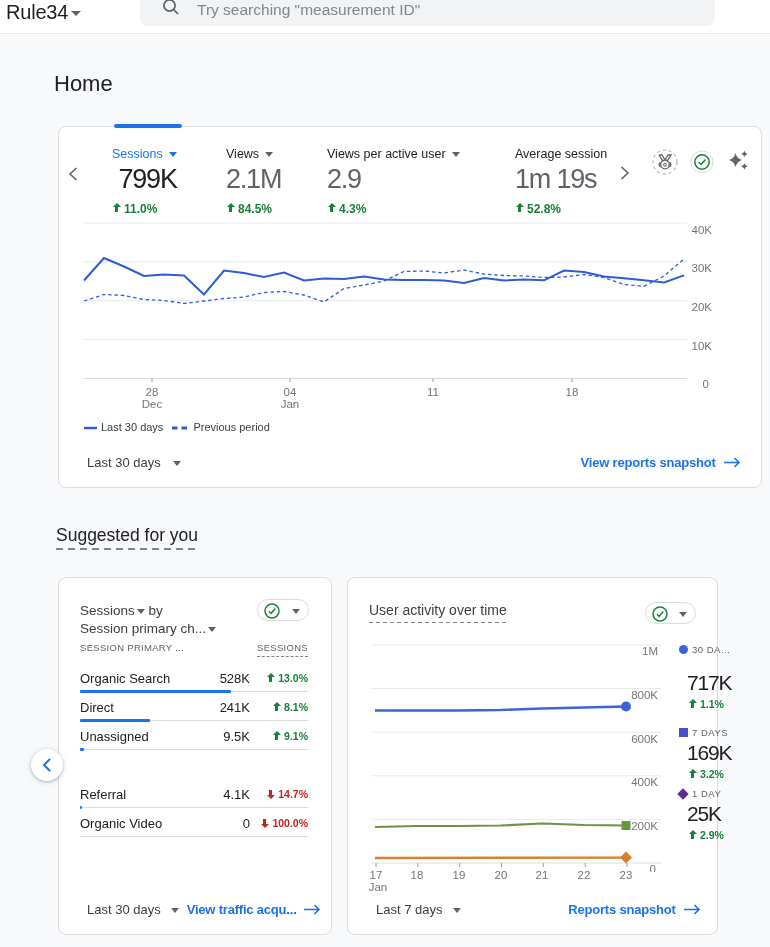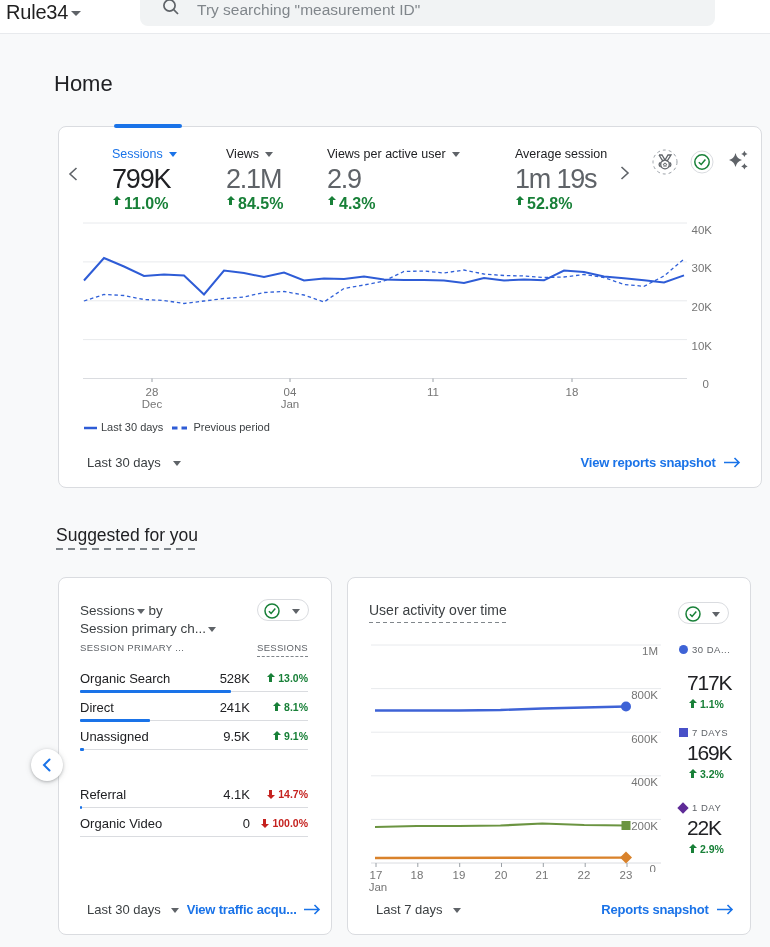--- a/index.html
+++ b/index.html
@@ -11,22 +11,22 @@
 .logo-caret { position:absolute; left:71px; top:11px; width:0; height:0; border-left:5px solid transparent; border-right:5px solid transparent; border-top:5px solid #5f6368; }
 .search { position:absolute; left:140px; top:-12px; width:575px; height:38px; background:#f1f3f4; border-radius:8px; }
 .search-ph { position:absolute; left:57px; top:13px; font-size:15.5px; color:#80868b; }
 .card { position:absolute; background:#fff; border:1px solid #dadce0; border-radius:8px; }
 h1.home { position:absolute; left:54px; top:71px; font-size:22px; font-weight:400; color:#202124; }
 .tabind { position:absolute; left:55px; top:-3px; width:68px; height:4px; border-radius:3px; background:#1a73e8; }
 .metric { position:absolute; top:20px; }
 .mlabel { font-size:12.5px; color:#202124; white-space:nowrap; }
 .mlabel.blue { color:#1a73e8; }
 .mval { font-size:27px; color:#5f6368; margin-top:3px; letter-spacing:-1.2px; }
-.mval.dark { color:#202124; }
-.mchg { font-size:16px; color:#188038; font-weight:bold; }
+.mval.dark { color:#202124;text-align:right; }
+.mchg { font-size:12px; color:#188038; margin-top:7px; font-weight:bold; }
 .up, .down { position:relative; padding-left:12px; }
 .up:before { content:""; position:absolute; left:0.5px; top:1px; border-left:4px solid transparent; border-right:4px solid transparent; border-bottom:4.5px solid; }
 .up:after { content:""; position:absolute; left:3px; top:4.5px; width:3px; height:5.5px; background:currentColor; }
 .down:before { content:""; position:absolute; left:0.5px; bottom:1px; border-left:4px solid transparent; border-right:4px solid transparent; border-top:4.5px solid; }
 .down:after { content:""; position:absolute; left:3px; bottom:4.5px; width:3px; height:5.5px; background:currentColor; }
 .red { color:#c5221f; }
 .green { color:#188038; }
 .caret { display:inline-block; width:0; height:0; border-left:4.5px solid transparent; border-right:4.5px solid transparent; border-top:5px solid #5f6368; vertical-align:middle; margin-left:6px; }
 .caret.blue { border-top-color:#1a73e8; }
 .legend { position:absolute; left:25px; top:294px; font-size:11px; color:#3c4043; }
@@ -212,21 +212,21 @@
     </div>
   </div>
 </div>
 
 <div class="fab">
   <svg width="16" height="16" viewBox="0 0 16 16">
       <path d="M10.5 2.5 L5 8 L10.5 13.5" fill="none" stroke="#1a73e8" stroke-width="2" stroke-linecap="round"></path>
     </svg>
 </div>
 
-<div class="card" style="left:347px;top:577px;width:404px;height:358px;">
+<div class="card" style="left:347px;top:577px;width:371px;height:358px;">
   <div style="position:absolute;left:21px;top:24px;font-size:14px;color:#3c4043;padding-bottom:5px;background:repeating-linear-gradient(90deg,#80868b 0 4px,transparent 4px 7px) left bottom/100% 1px no-repeat;">User activity over time</div>
   <div class="pill" style="right:21px;top:24px;width:51px;">
     <svg class="abs" style="left:6px;top:3px" width="16" height="16" viewBox="0 0 16 16">
       <circle cx="8" cy="8" r="7" fill="none" stroke="#188038" stroke-width="1.5"></circle>
       <path d="M4.9 8.2 L7.1 10.4 L11.3 5.6" fill="none" stroke="#188038" stroke-width="1.5"></path>
     </svg>
     <span class="caret" style="position:absolute;right:8px;top:9px;margin:0"></span>
   </div>
 
   <svg class="abs" style="left:0;top:59px" width="413" height="235" viewBox="0 0 413 235">
@@ -275,22 +275,22 @@
     </g>
   </svg>
 
   <div class="abs" style="left:331px;top:66px;width:80px;">
     <div style="font-size:9.5px;color:#5f6368;letter-spacing:0.5px;"><span style="display:inline-block;width:9px;height:9px;border-radius:50%;background:#3e63d6;vertical-align:-1px;margin-right:4px"></span>30 DA...</div>
     <div style="font-size:21px;letter-spacing:-1.2px;color:#202124;margin-left:8px;margin-top:16px;">717K</div>
     <div class="mchg up" style="margin-top:3px;margin-left:9px;font-size:10.5px;">1.1%</div>
     <div style="font-size:9.5px;color:#5f6368;letter-spacing:0.5px;margin-top:17px;"><span style="display:inline-block;width:9px;height:9px;background:#4850c8;vertical-align:-1px;margin-right:4px"></span>7 DAYS</div>
     <div style="font-size:21px;letter-spacing:-1.2px;color:#202124;margin-left:8px;margin-top:3px;">169K</div>
     <div class="mchg up" style="margin-top:3px;margin-left:9px;font-size:10.5px;">3.2%</div>
-    <div style="font-size:9.5px;color:#5f6368;letter-spacing:0.5px;margin-top:22px;"><span style="display:inline-block;width:8px;height:8px;background:#5e2b97;vertical-align:-1px;margin-right:5px;transform:rotate(45deg)"></span>1 DAY</div>
-    <div style="font-size:21px;letter-spacing:-1.2px;color:#202124;margin-left:8px;margin-top:3px;">22K</div>
+    <div style="font-size:9.5px;color:#5f6368;letter-spacing:0.5px;margin-top:8px;"><span style="display:inline-block;width:8px;height:8px;background:#5e2b97;vertical-align:-1px;margin-right:5px;transform:rotate(45deg)"></span>1 DAY</div>
+    <div style="font-size:21px;letter-spacing:-1.2px;color:#202124;margin-left:8px;margin-top:3px;">25K</div>
     <div class="mchg up" style="margin-top:3px;margin-left:9px;font-size:10.5px;">2.9%</div>
   </div>
   <div class="footrow">
     <div class="seldate">Last 7 days <span class="caret" style="margin-left:7px"></span></div>
     <div class="linkblue" style="right:16px;top:2px;">Reports snapshot
       <svg width="17" height="11" viewBox="0 0 17 11" style="vertical-align:-1px;margin-left:5px">
           <path d="M0 5.5 H15 M10.5 1 L15 5.5 L10.5 10" fill="none" stroke="#1a73e8" stroke-width="1.6"></path>
         </svg>
     </div>
   </div>

